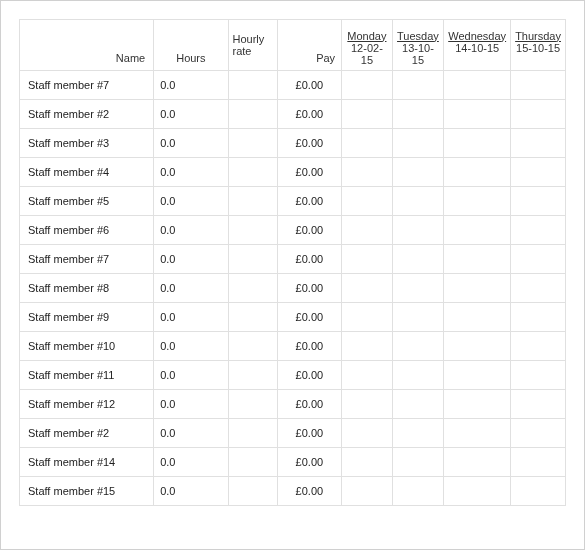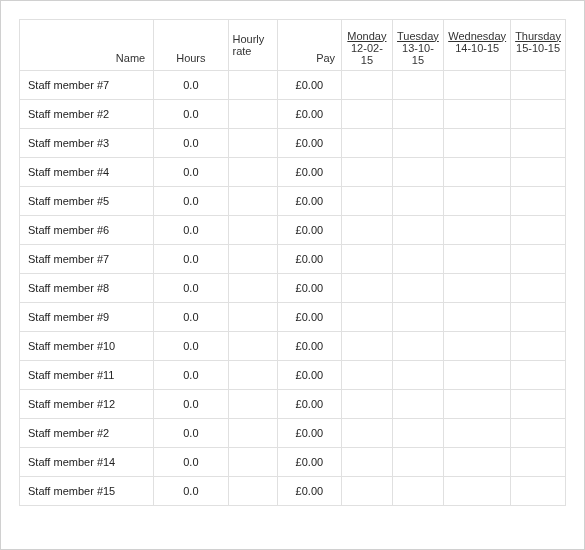--- a/index.html
+++ b/index.html
@@ -56,21 +56,21 @@
   th.num-h   { padding: 6px 22px; text-align: right; vertical-align: bottom; }
   th.rate-h  { padding: 2px 4px; text-align: left; vertical-align: middle; line-height: 1.1; }
   th.pay-h   { padding: 6px 6px; text-align: right; vertical-align: bottom; }
   th.day-h1  { padding: 4px 4px 0 4px; text-align: center; vertical-align: bottom; text-decoration: underline; }
   th.day-h2  { padding: 0 4px 4px 4px; text-align: center; vertical-align: top; }
 
   tbody td {
     height: 29px;
   }
   td.name-c  { padding: 0 8px; text-align: left; }
-  td.num-c   { padding: 0 6px; text-align: center; }
+  td.num-c   { padding: 0 6px; text-align: left; }
   td.rate-c  { padding: 0 6px; text-align: right; }
   td.pay-c   { padding: 0 18px; text-align: right; }
   td.day-c   { padding: 0 4px; text-align: center; }
 </style>
 </head>
 <body>
 
 <div class="outer">
   <table>
     <colgroup>

